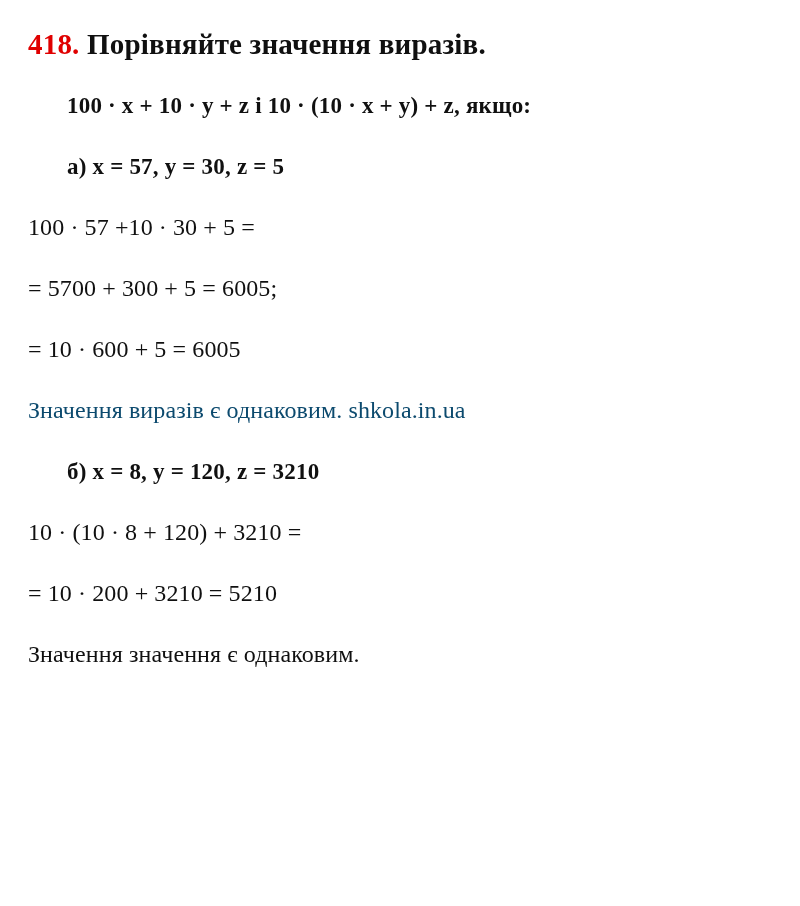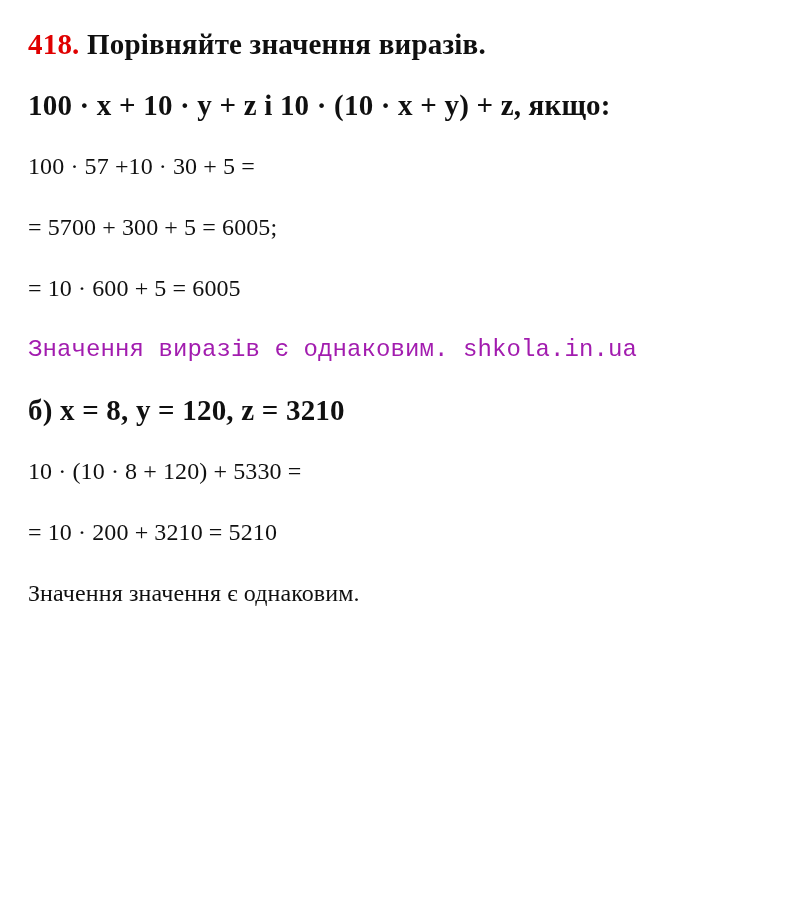--- a/index.html
+++ b/index.html
@@ -42,62 +42,63 @@
     height: 61px;
     line-height: 61px;
     font-size: 24px;
     white-space: pre;
     letter-spacing: 0.1px;
     color: #101010;
   }
 
   .line.bold {
     font-weight: bold;
-    font-size: 29px;
+    font-size: 23px;
     letter-spacing: 0.2px;
+    margin-left: 39px;
   }
 
   .line.title {
     font-weight: bold;
     font-size: 29px;
     letter-spacing: 0.2px;
   }
 
   .num {
     font-weight: bold;
     letter-spacing: 0.2px;
   }
 
   .title-text {
     font-weight: bold;
   }
 
   .watermark {
-    color: #a21caf;
-    font-family: Liberation Mono, monospace;
+    color: #0c4a6e;
   }
 </style>
 </head>
 <body>
 
 <div class="page">
   <div class="lines">
 
     <div class="line title"><span class="num" style="color: rgb(224, 0, 0);">418.</span> <span class="title-text">Порівняйте значення виразів.</span></div>
 
     <div class="line bold">100 · x + 10 · y + z і 10 · (10 · x + y) + z, якщо:</div>
 
+    <div class="line bold">а) x = 57, y = 30, z = 5</div>
 
     <div class="line">100 · 57 +10 · 30 + 5 =</div>
     <div class="line">= 5700 + 300 + 5 = 6005;</div>
     <div class="line">= 10 · 600 + 5 = 6005</div>
 
     <div class="line watermark">Значення виразів є однаковим. shkola.in.ua</div>
 
     <div class="line bold">б) x = 8, y = 120, z = 3210</div>
 
-    <div class="line">10 · (10 · 8 + 120) + 5330 =</div>
+    <div class="line">10 · (10 · 8 + 120) + 3210 =</div>
     <div class="line">= 10 · 200 + 3210 = 5210</div>
 
     <div class="line">Значення значення є однаковим.</div>
 
   </div>
 </div>
 
 </body></html>

